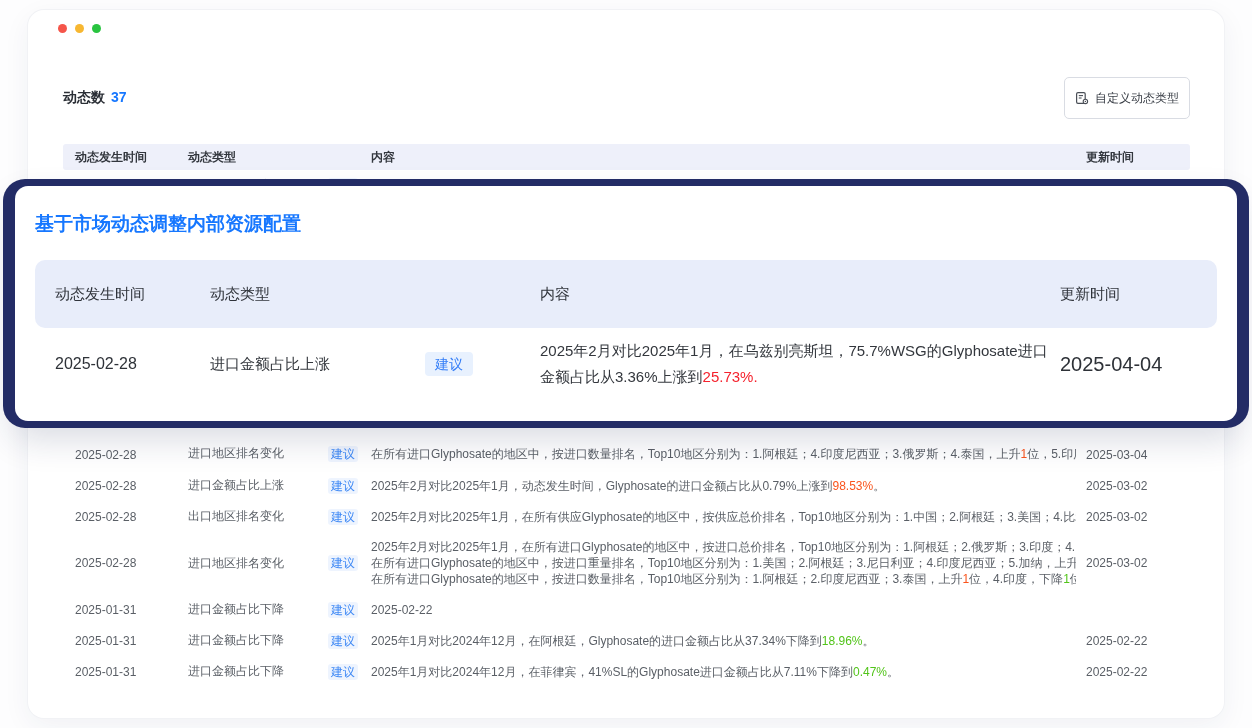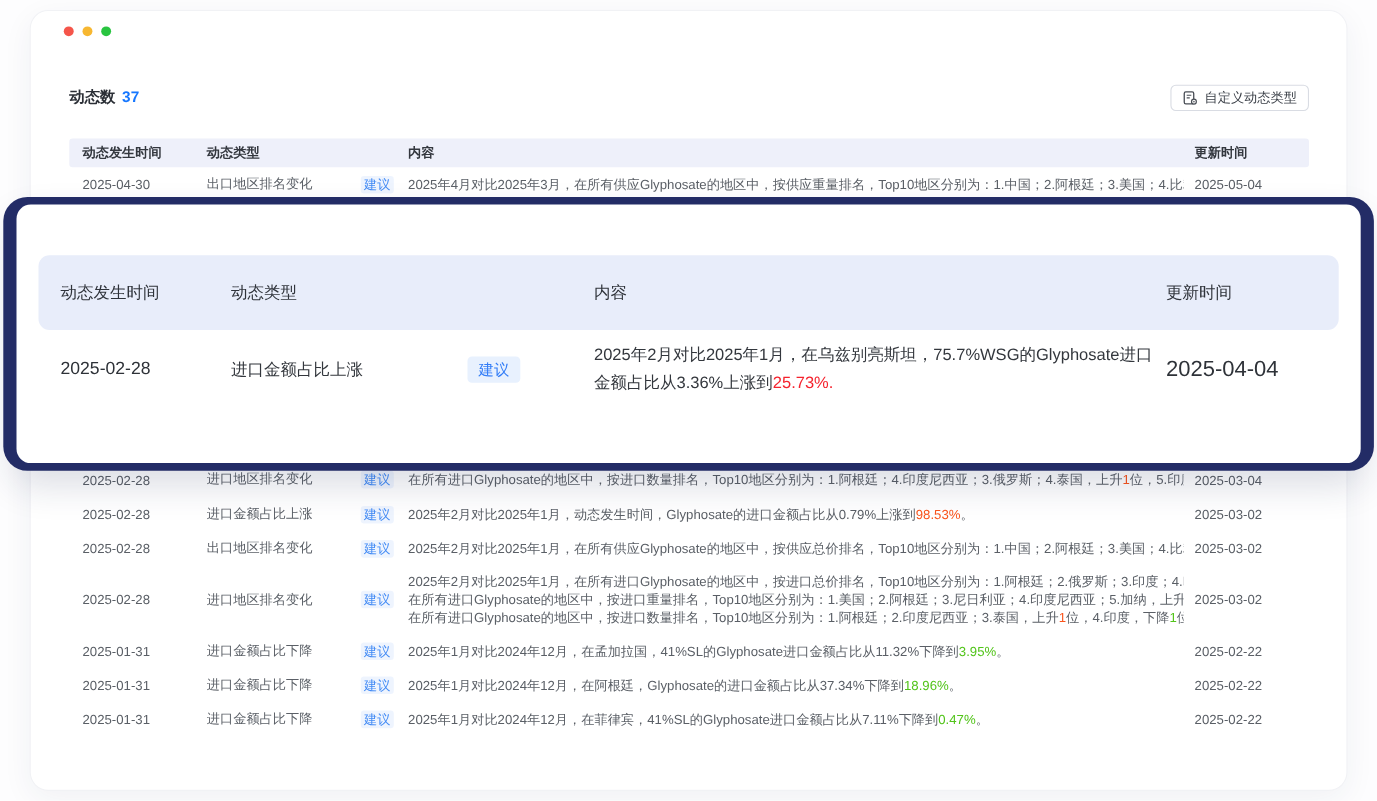--- a/index.html
+++ b/index.html
@@ -14,21 +14,21 @@
   .win-bar { padding:14px 0 0 30px; display:flex; gap:8px; }
   .dot { width:9px; height:9px; border-radius:50%; }
   .dot-close { background:#f5554a; }
   .dot-min { background:#f7b731; }
   .dot-max { background:#29c440; }
 
   .content { padding:0 34px 0 35px; }
   .title-row { margin-top:44px; display:flex; align-items:center; justify-content:space-between; }
   .stats { font-size:14px; font-weight:bold; color:#2b2f36; }
   .stats .num { color:#1677ff; margin-left:6px; }
-  .btn-custom { display:inline-flex; align-items:center; gap:6px; height:24px; padding:0 10px;
+  .btn-custom { display:inline-flex; align-items:center; gap:6px; height:42px; padding:0 10px;
     background:#fff; border:1px solid #d9dce3; border-radius:5px; font-size:12px; color:#3a3f47; cursor:pointer; }
   .btn-custom svg { display:block; }
 
   
   .table { margin-top:25px; }
   .thead { display:flex; align-items:center; height:26px; background:#eef0fa;
     border-radius:3px; font-size:12px; font-weight:bold; color:#33373e; }
   .trow { display:flex; align-items:center; padding:7px 0; font-size:12px; color:#5a5f66; }
   .col-date { width:125px; padding-left:12px; flex:none; }
   .col-type { width:140px; flex:none; }
@@ -157,23 +157,20 @@
                 <div class="cline"><span>2025年2月对比2025年1月，在所有进口Glyphosate的地区中，按进口总价排名，Top10地区分别为：1.阿根廷；2.俄罗斯；3.印度；4.印度尼西亚；...</span></div>
                 <div class="cline"><span>在所有进口Glyphosate的地区中，按进口重量排名，Top10地区分别为：1.美国；2.阿根廷；3.尼日利亚；4.印度尼西亚；5.加纳，上升</span></div>
                 <div class="cline"><span>在所有进口Glyphosate的地区中，按进口数量排名，Top10地区分别为：1.阿根廷；2.印度尼西亚；3.泰国，上升</span><span class="c-up">1</span><span>位，4.印度，下降</span><span class="c-down">1</span><span>位，5.俄罗斯...</span></div>
               </div>
               <div class="col-update">2025-03-02</div>
             </div>
             <div class="trow">
               <div class="col-date">2025-01-31</div>
               <div class="col-type">进口金额占比下降</div>
               <div class="col-badge"><span class="badge-sm">建议</span></div>
-              <div class="col-content">
-                <div class="cline"><span>2025年1月对比2024年12月，在孟加拉国，41%SL的Glyphosate进口金额占比从11.32%下降到</span><span class="c-down">3.95%</span><span>。</span></div>
-              </div>
               <div class="col-update">2025-02-22</div>
             </div>
             <div class="trow">
               <div class="col-date">2025-01-31</div>
               <div class="col-type">进口金额占比下降</div>
               <div class="col-badge"><span class="badge-sm">建议</span></div>
               <div class="col-content">
                 <div class="cline"><span>2025年1月对比2024年12月，在阿根廷，Glyphosate的进口金额占比从37.34%下降到</span><span class="c-down">18.96%</span><span>。</span></div>
               </div>
               <div class="col-update">2025-02-22</div>
@@ -187,20 +184,21 @@
               </div>
               <div class="col-update">2025-02-22</div>
             </div>
           </div>
       </div>
     </div>
   </div>
 
   <div class="popup">
     <div class="popup-inner">
+      <div class="popup-title">基于市场动态调整内部资源配置</div>
       <div class="p-head">
         <div class="p-c1">动态发生时间</div>
         <div class="p-c2-span">动态类型</div>
         <div class="p-c3">内容</div>
         <div class="p-c4">更新时间</div>
       </div>
       <div class="p-row">
         <div class="p-c1">2025-02-28</div>
         <div class="p-c2">进口金额占比上涨</div>
         <div class="p-cbadge"><span class="badge-lg">建议</span></div>

